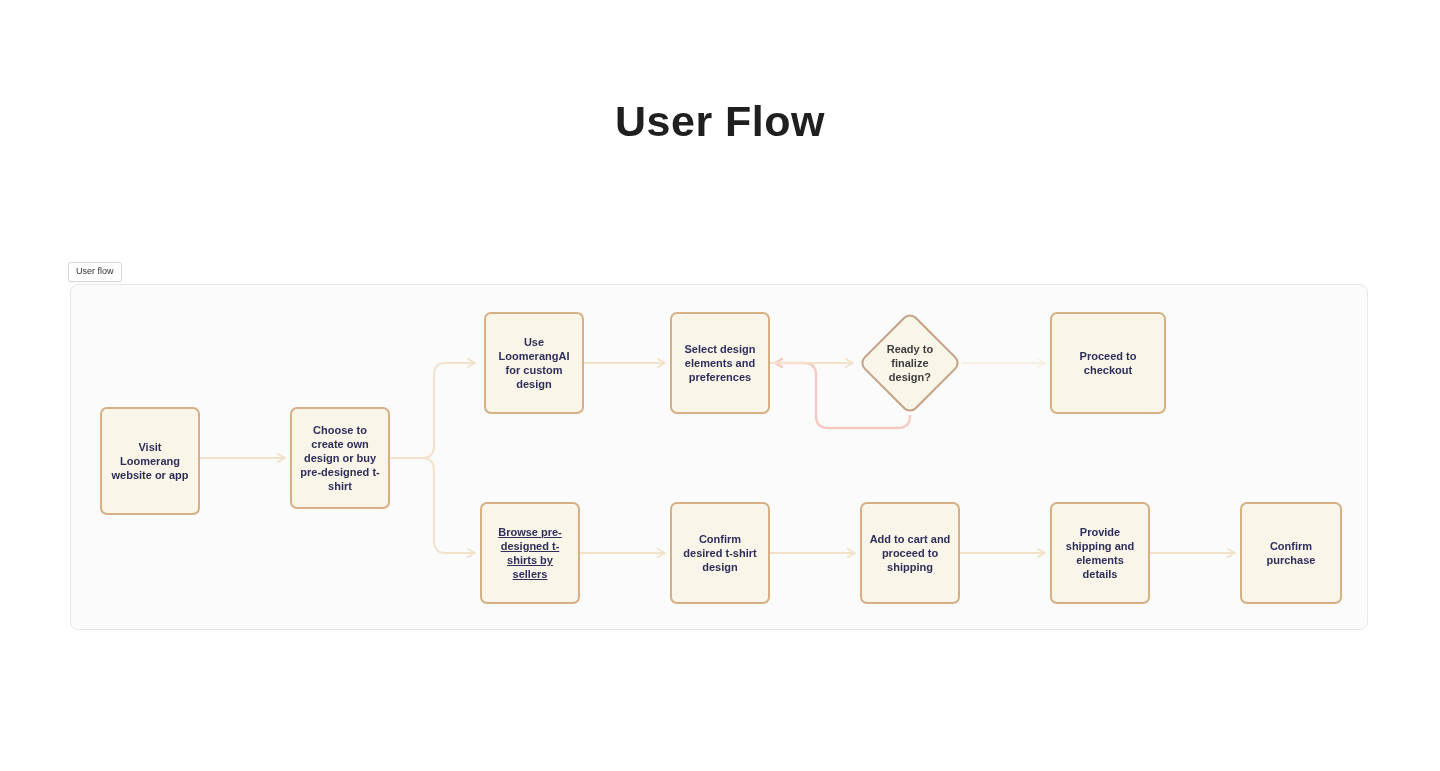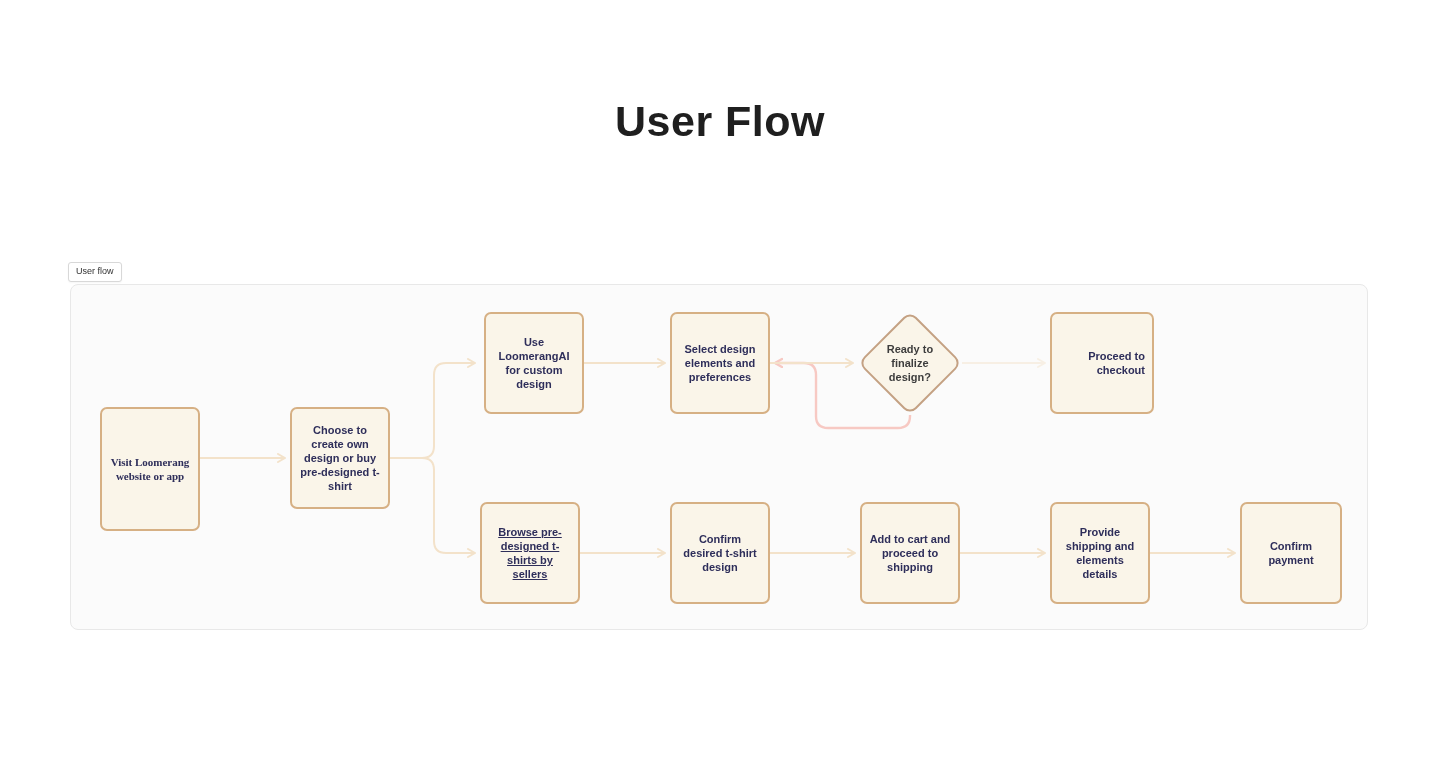--- a/index.html
+++ b/index.html
@@ -98,48 +98,48 @@
       <g opacity="0.45">
         <path class="edge" d="M 891 78 H 974" marker-end="url(#arrTan)"></path>
       </g>
       <path class="edge" d="M 509 268 H 594" marker-end="url(#arrTan)"></path>
       <path class="edge" d="M 699 268 H 784" marker-end="url(#arrTan)"></path>
       <path class="edge" d="M 889 268 H 974" marker-end="url(#arrTan)"></path>
       <path class="edge" d="M 1079 268 H 1164" marker-end="url(#arrTan)"></path>
     </svg>
 
     <div id="nodes">
-        <div class="node" style="left: 29px; top: 122px; width: 100px; height: 124px; font-family: Liberation Serif, serif;">
+        <div class="node" style="left: 29px; top: 122px; width: 100px; height: 108px;">
           <span class="node-label">Visit Loomerang website or app</span>
         </div>
         <div class="node" style="left: 219px; top: 122px; width: 100px; height: 102px;">
           <span class="node-label">Choose to create own design or buy pre-designed t-shirt</span>
         </div>
         <div class="node" style="left: 405px; top: 27px; width: 100px; height: 102px; margin-left: 8px;">
           <span class="node-label">Use LoomerangAI for custom design</span>
         </div>
         <div class="node" style="left: 599px; top: 27px; width: 100px; height: 102px;">
           <span class="node-label">Select design elements and preferences</span>
         </div>
         <div class="node decision" style="left: 802px; top: 41px; width: 74px; height: 74px;">
           <span class="node-label">Ready to finalize design?</span>
         </div>
-        <div class="node" style="left: 979px; top: 27px; width: 104px; height: 102px; text-align: right;">
+        <div class="node" style="left: 979px; top: 27px; width: 116px; height: 102px;">
           <span class="node-label">Proceed to checkout</span>
         </div>
         <div class="node" style="left: 409px; top: 217px; width: 100px; height: 102px; text-decoration: underline;">
           <span class="node-label">Browse pre-designed t-shirts by sellers</span>
         </div>
         <div class="node" style="left: 599px; top: 217px; width: 100px; height: 102px;">
           <span class="node-label">Confirm desired t-shirt design</span>
         </div>
         <div class="node" style="left: 789px; top: 217px; width: 100px; height: 102px;">
           <span class="node-label">Add to cart and proceed to shipping</span>
         </div>
         <div class="node" style="left: 979px; top: 217px; width: 100px; height: 102px;">
           <span class="node-label">Provide shipping and elements details</span>
         </div>
         <div class="node" style="left: 1169px; top: 217px; width: 102px; height: 102px;">
-          <span class="node-label">Confirm payment</span>
+          <span class="node-label">Confirm purchase</span>
         </div>
       </div>
   </div>
 </div>
 
 </body></html>

